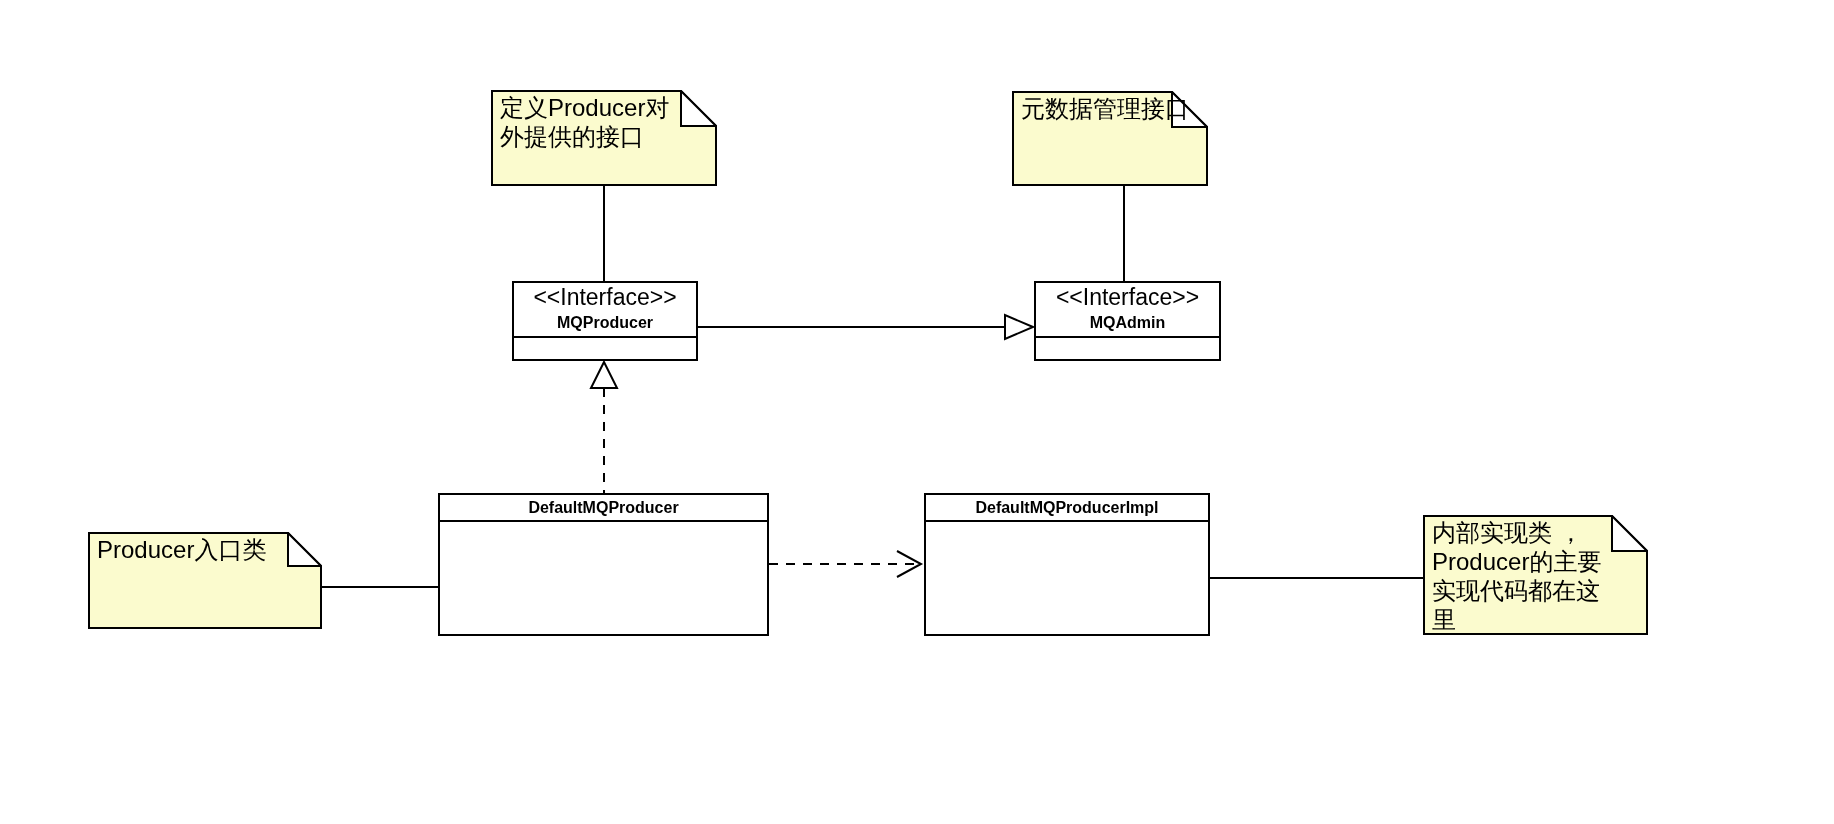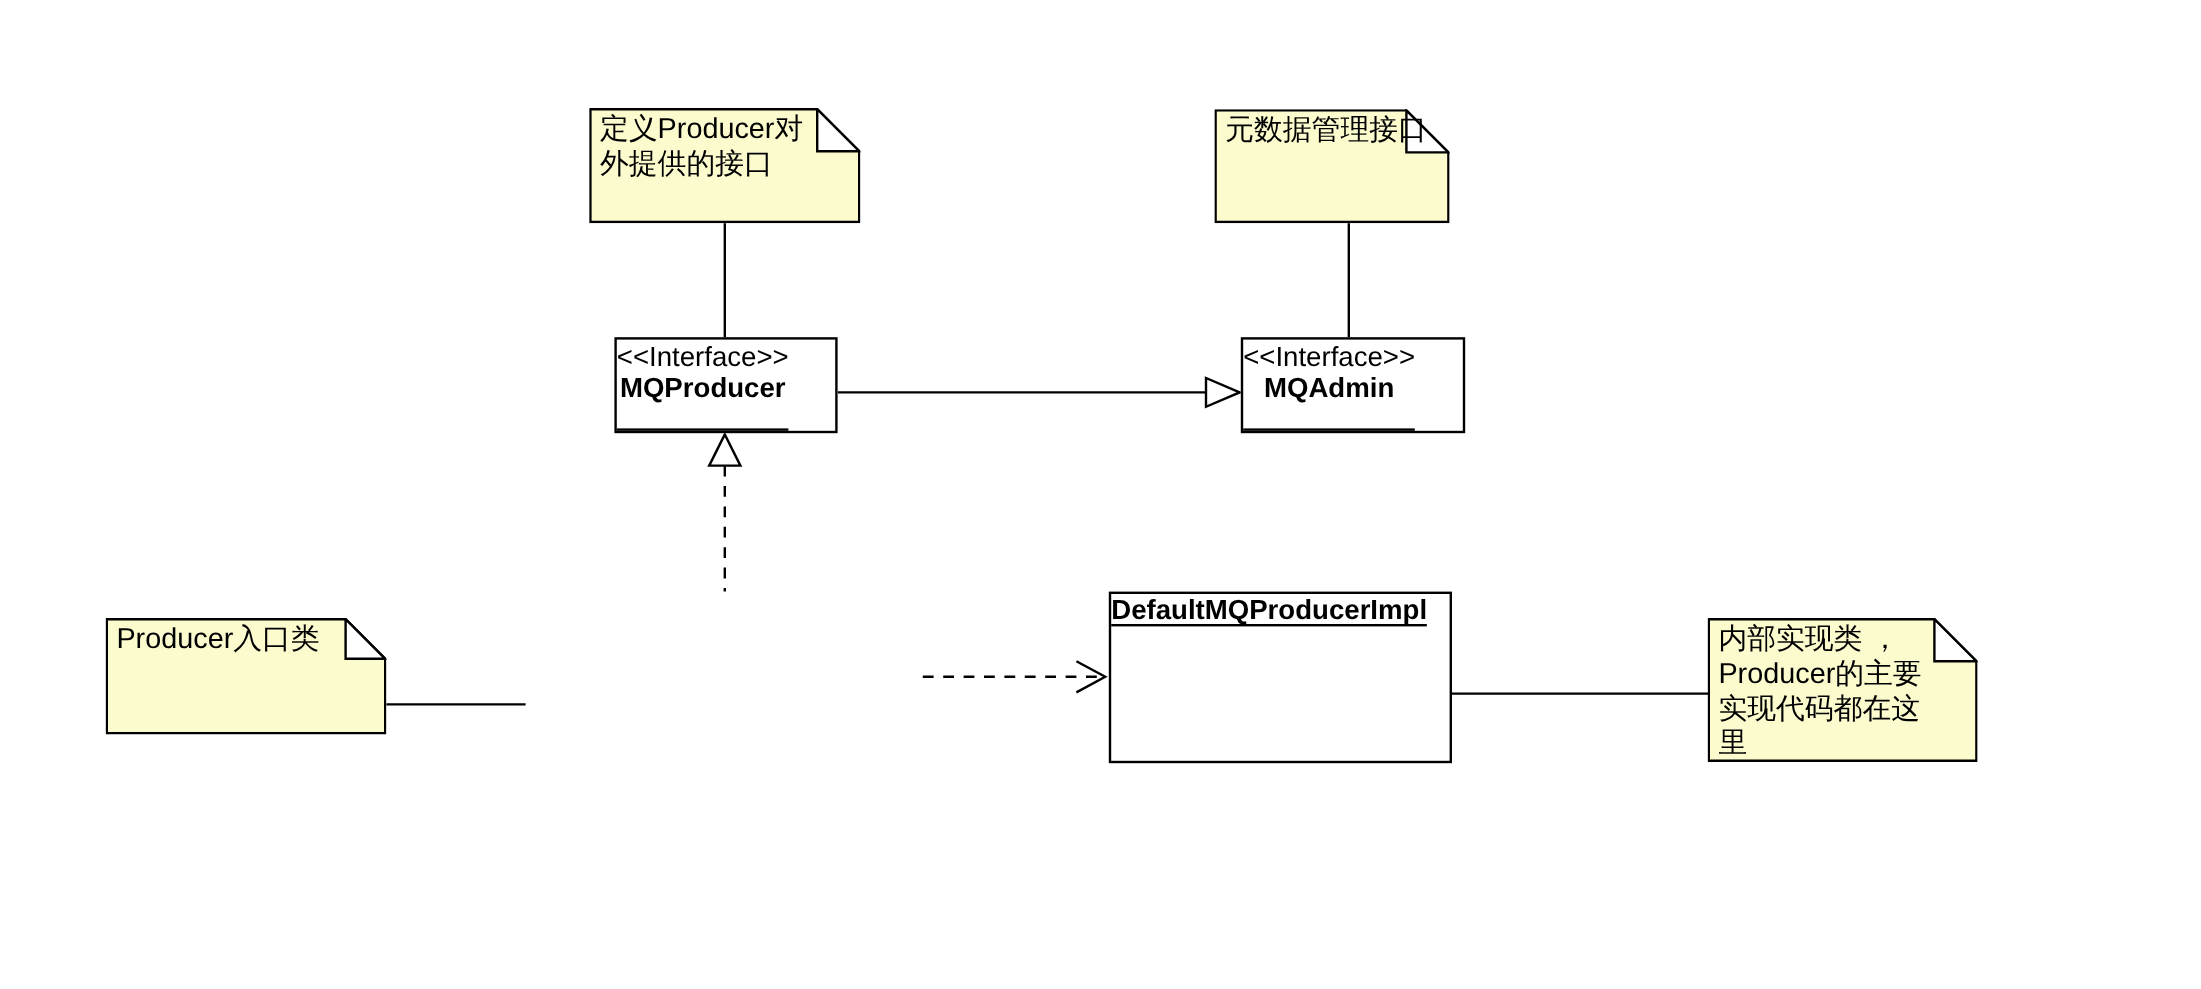--- a/index.html
+++ b/index.html
@@ -43,35 +43,36 @@
     line-height: 29px;
     white-space: pre-line;
   }
   
   .uml {
     position: absolute;
     background: #ffffff;
     border: 2px solid #000;
     box-sizing: border-box;
     display: flex;
+    flex-direction: column;
     justify-content: center;
   }
   .uml-header {
     border-bottom: 2px solid #000;
     text-align: center;
     flex: 0 0 auto;
   }
   .iface .uml-header { padding-top: 1px; }
   .stereotype {
     font-size: 23px;
     font-weight: normal;
     line-height: 26px;
   }
   .uml-name {
-    font-size: 23px;
+    font-size: 16px;
     font-weight: bold;
     line-height: 26px;
   }
   .cls .uml-header { height: 25px; }
   .cls .uml-name { line-height: 26px; }
   .uml-body { flex: 1 1 auto; }
 </style>
 </head>
 <body>
 
@@ -110,21 +111,21 @@
   </div>
 
   <div class="note" style="left:1012px; top:91px; width:196px; height:75px;">
     <svg width="196" height="95">
       <polygon points="1,1 160,1 195,36 195,94 1,94" fill="#fbfbce" stroke="#000" stroke-width="2"></polygon>
       <polygon points="160,1 195,36 160,36" fill="#ffffff" stroke="#000" stroke-width="2"></polygon>
     </svg>
     <div class="note-text">元数据管理接口</div>
   </div>
 
-  <div class="note" style="left:88px; top:515px; width:234px; height:75px;">
+  <div class="note" style="left:88px; top:532px; width:234px; height:75px;">
     <svg width="234" height="97">
       <polygon points="1,1 200,1 233,34 233,96 1,96" fill="#fbfbce" stroke="#000" stroke-width="2"></polygon>
       <polygon points="200,1 233,34 200,34" fill="#ffffff" stroke="#000" stroke-width="2"></polygon>
     </svg>
     <div class="note-text">Producer入口类</div>
   </div>
 
   <div class="note" style="left:1423px; top:515px; width:225px; height:136px;">
     <svg width="225" height="120">
       <polygon points="1,1 189,1 224,36 224,119 1,119" fill="#fbfbce" stroke="#000" stroke-width="2"></polygon>
@@ -145,20 +146,26 @@
   </div>
 
   <div class="uml iface" style="left:1034px; top:281px; width:187px; height:80px;">
     <div class="uml-header">
       <div class="stereotype">&lt;&lt;Interface&gt;&gt;</div>
       <div class="uml-name">MQAdmin</div>
     </div>
     <div class="uml-body"></div>
   </div>
 
+  <div class="uml cls" style="left:438px; top:493px; width:331px; height:143px;">
+    <div class="uml-header">
+      <div class="uml-name">DefaultMQProducer</div>
+    </div>
+    <div class="uml-body"></div>
+  </div>
 
   <div class="uml cls" style="left:924px; top:493px; width:286px; height:143px;">
     <div class="uml-header">
       <div class="uml-name">DefaultMQProducerImpl</div>
     </div>
     <div class="uml-body"></div>
   </div>
 
 </div>
 

